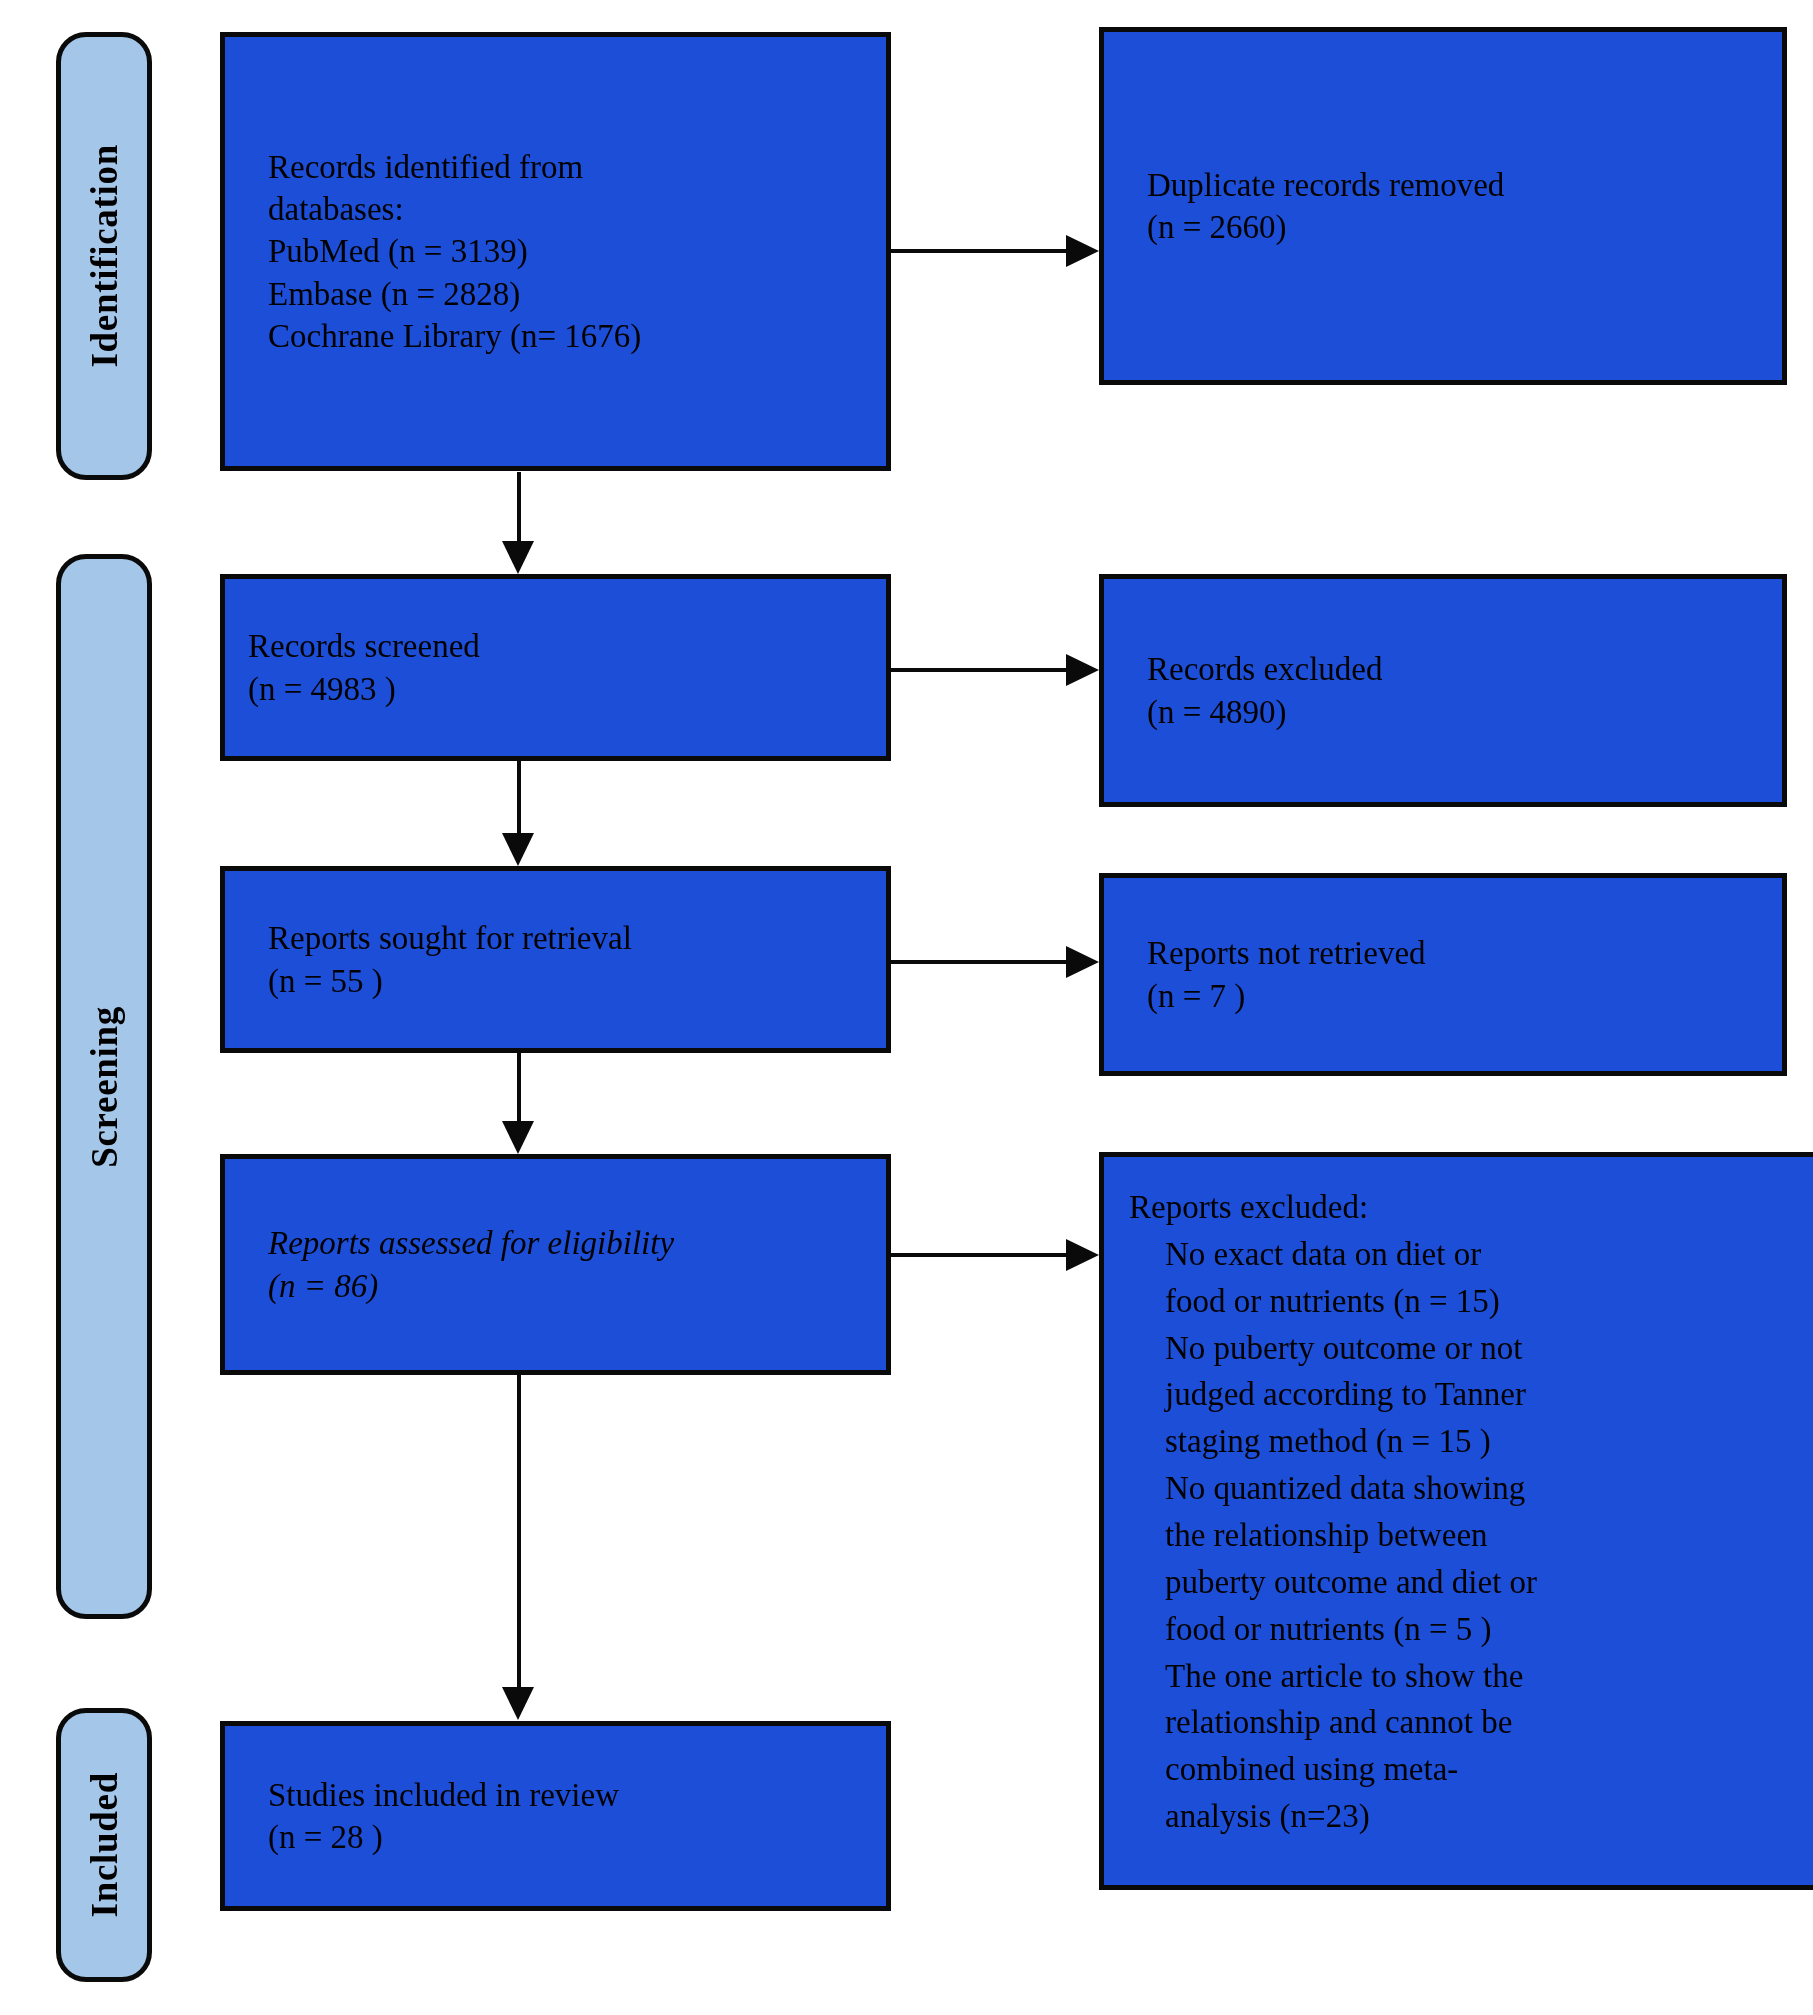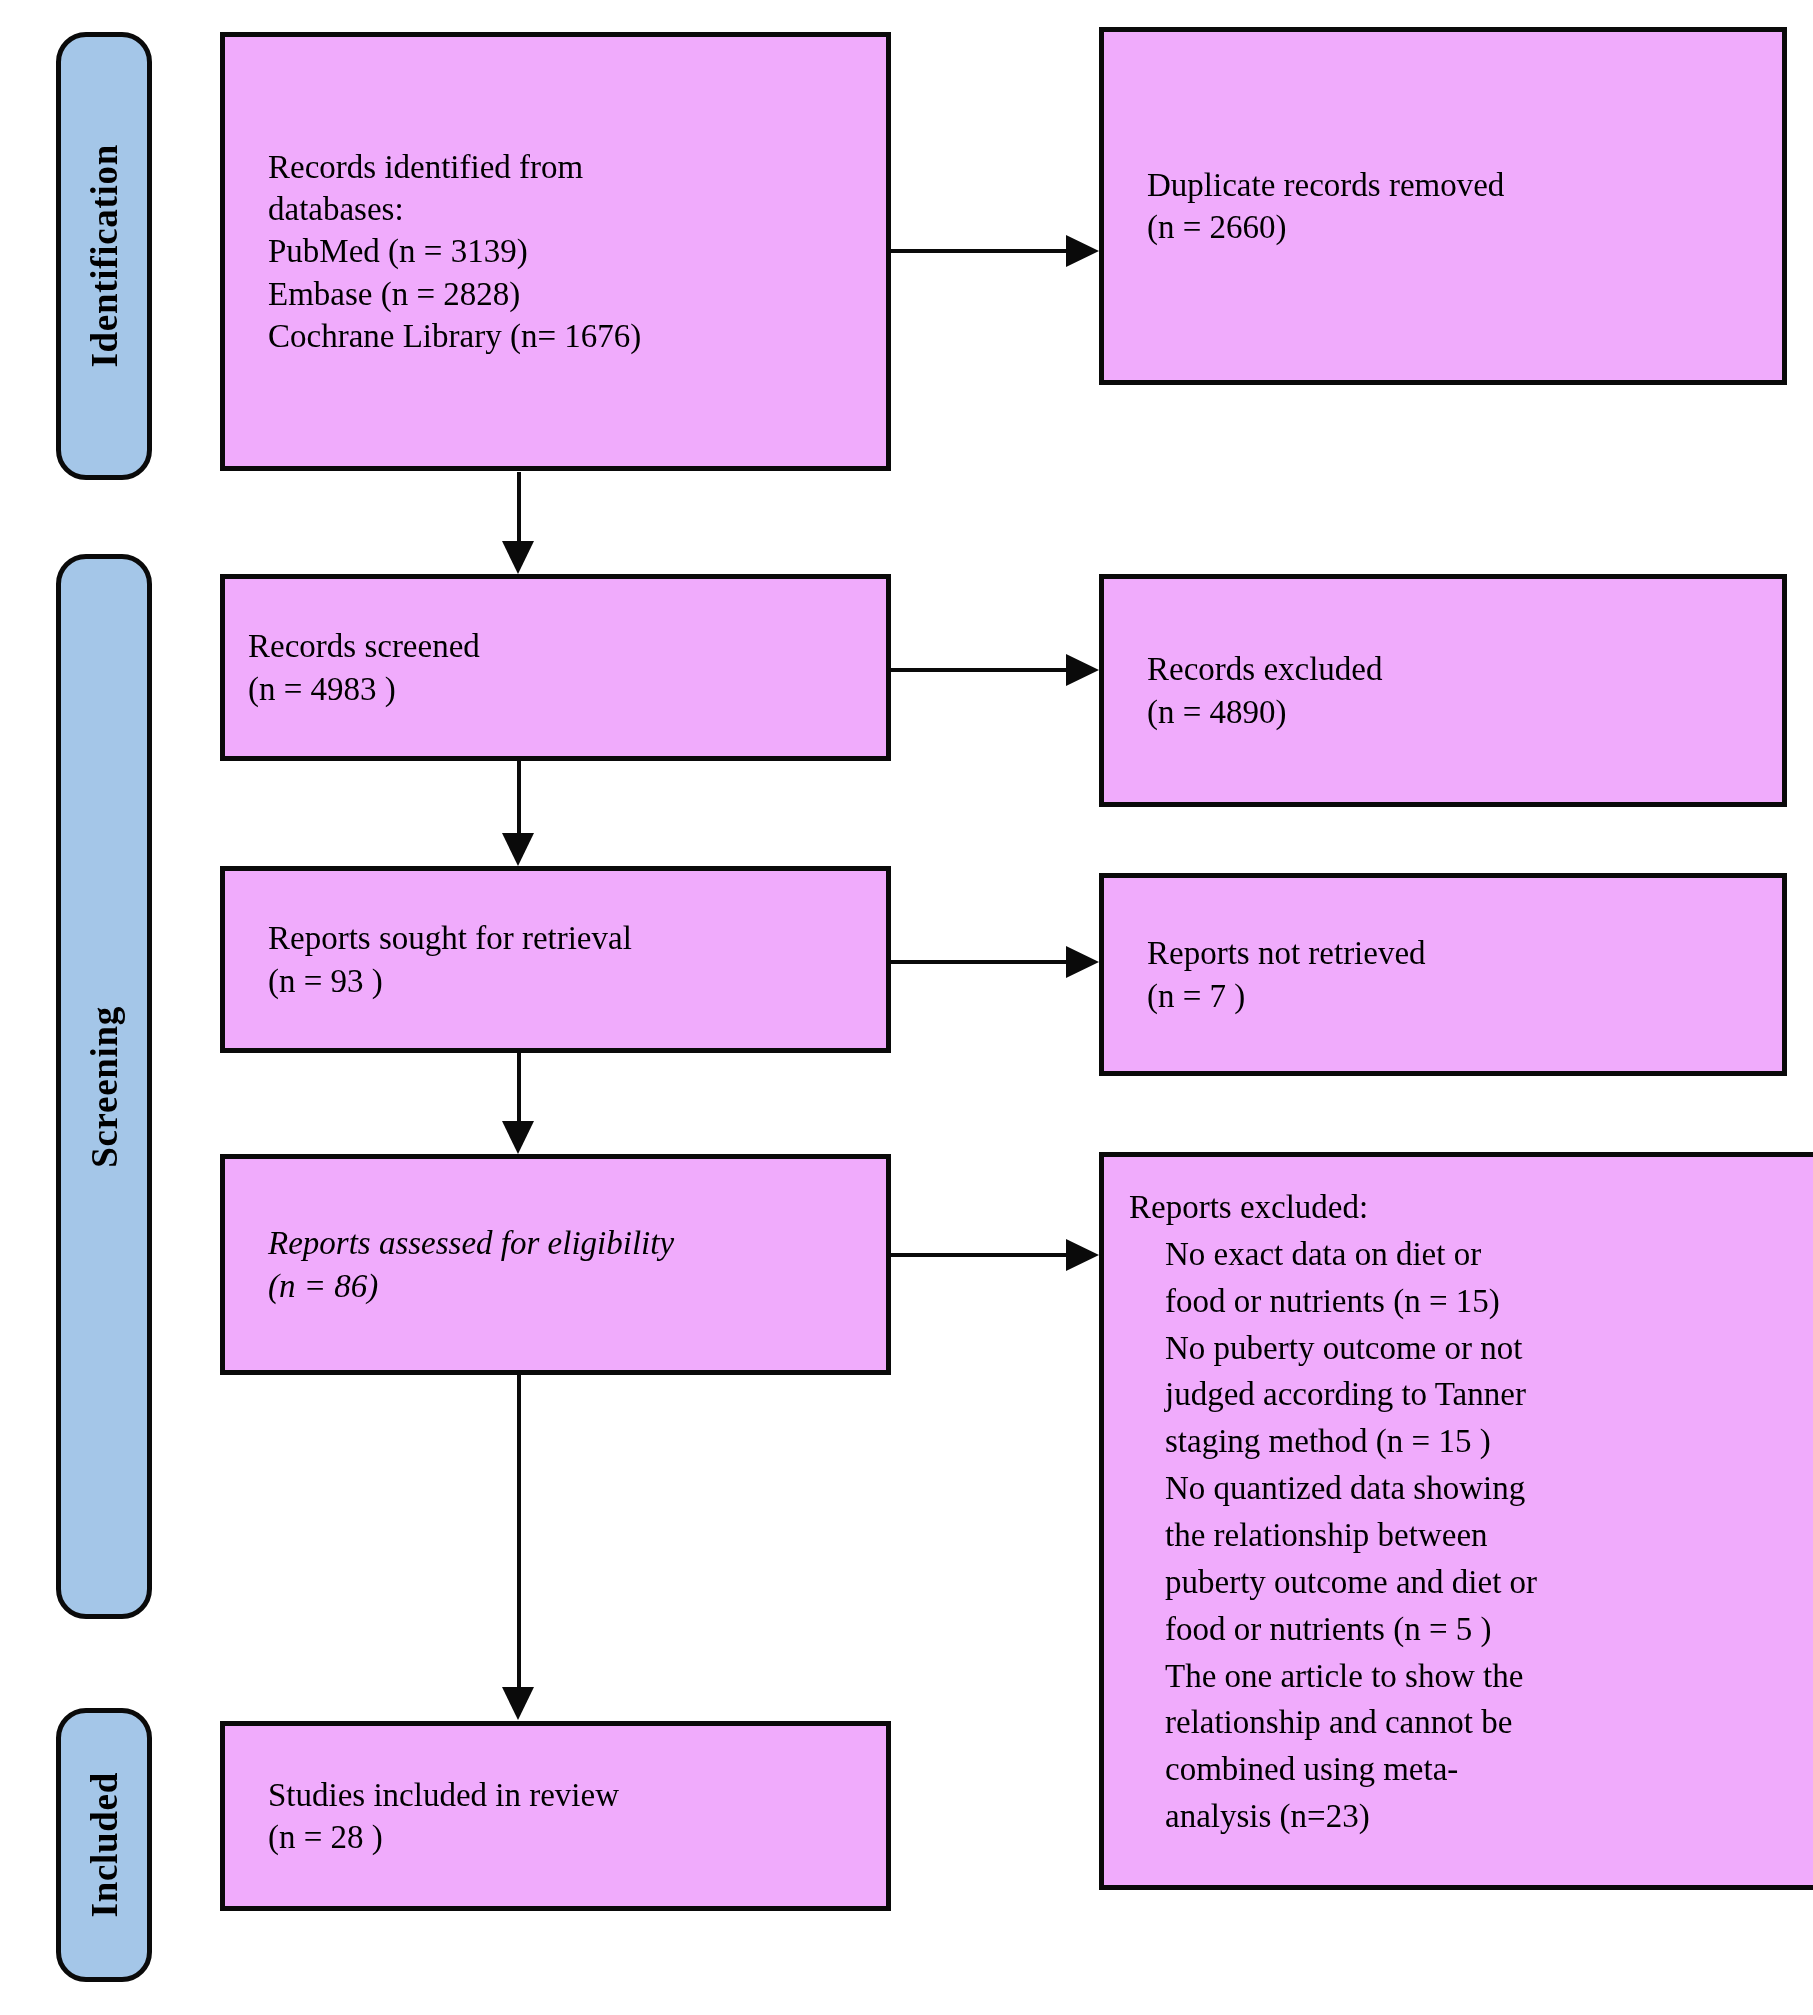--- a/index.html
+++ b/index.html
@@ -33,21 +33,21 @@
     writing-mode: vertical-rl;
     transform: rotate(180deg);
     font-size: 37px;
     font-weight: bold;
     letter-spacing: 0.7px;
     white-space: nowrap;
   }
   
   .node {
     position: absolute;
-    background: #f0abfc;
+    background: #1d4ed8;
     border: 5px solid #0a0a0a;
     box-sizing: border-box;
     display: flex;
     flex-direction: column;
     justify-content: center;
     padding-left: 43px;
     padding-right: 14.4px;
   }
   .node-text {
     font-size: 33px;
@@ -116,21 +116,21 @@
 Cochrane Library (n= 1676)</div>
   </div>
 
   <div class="node" style="left:220px;top:574px;width:671px;height:187px;padding-left:23px;">
     <div class="node-text">Records screened
 (n = 4983 )</div>
   </div>
 
   <div class="node" style="left:220px;top:866px;width:671px;height:187px;">
     <div class="node-text">Reports sought for retrieval
-(n = 93 )</div>
+(n = 55 )</div>
   </div>
 
   <div class="node" style="left:220px;top:1154px;width:671px;height:221px;font-style:italic;">
     <div class="node-text">Reports assessed for eligibility
 (n = 86)</div>
   </div>
 
   <div class="node" style="left:220px;top:1721px;width:671px;height:190px;">
     <div class="node-text">Studies included in review
 (n = 28 )</div>

